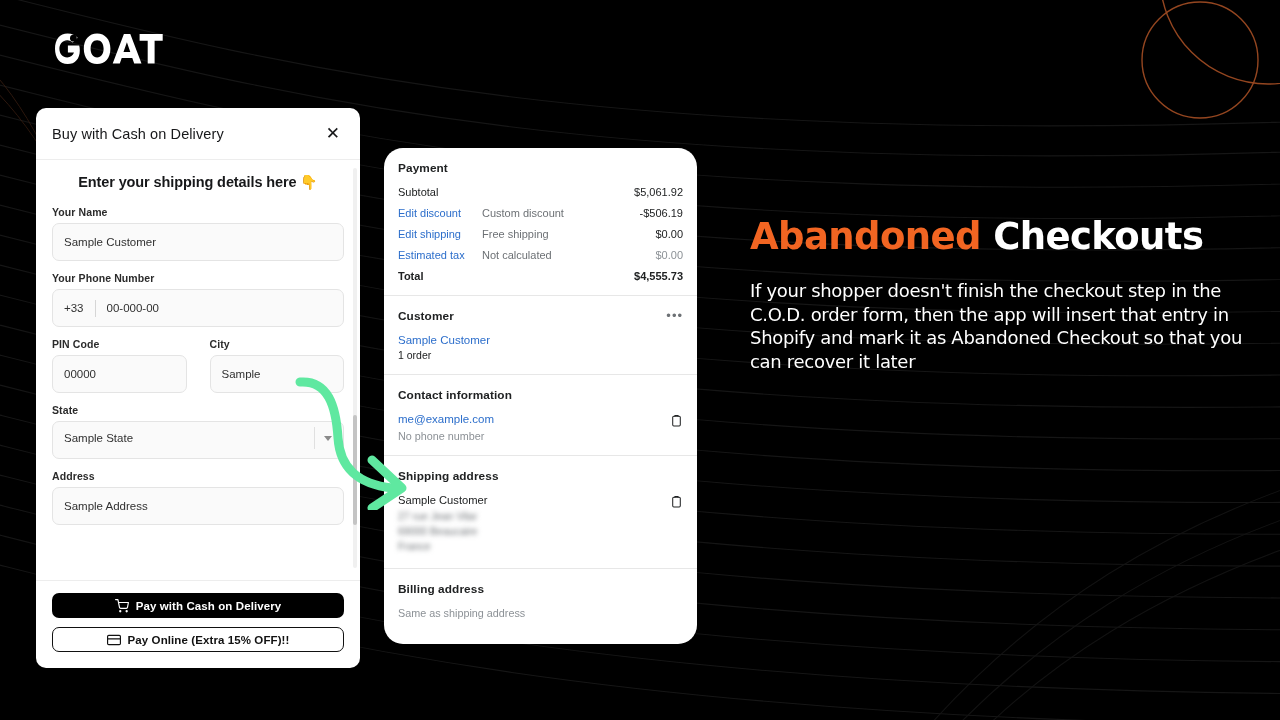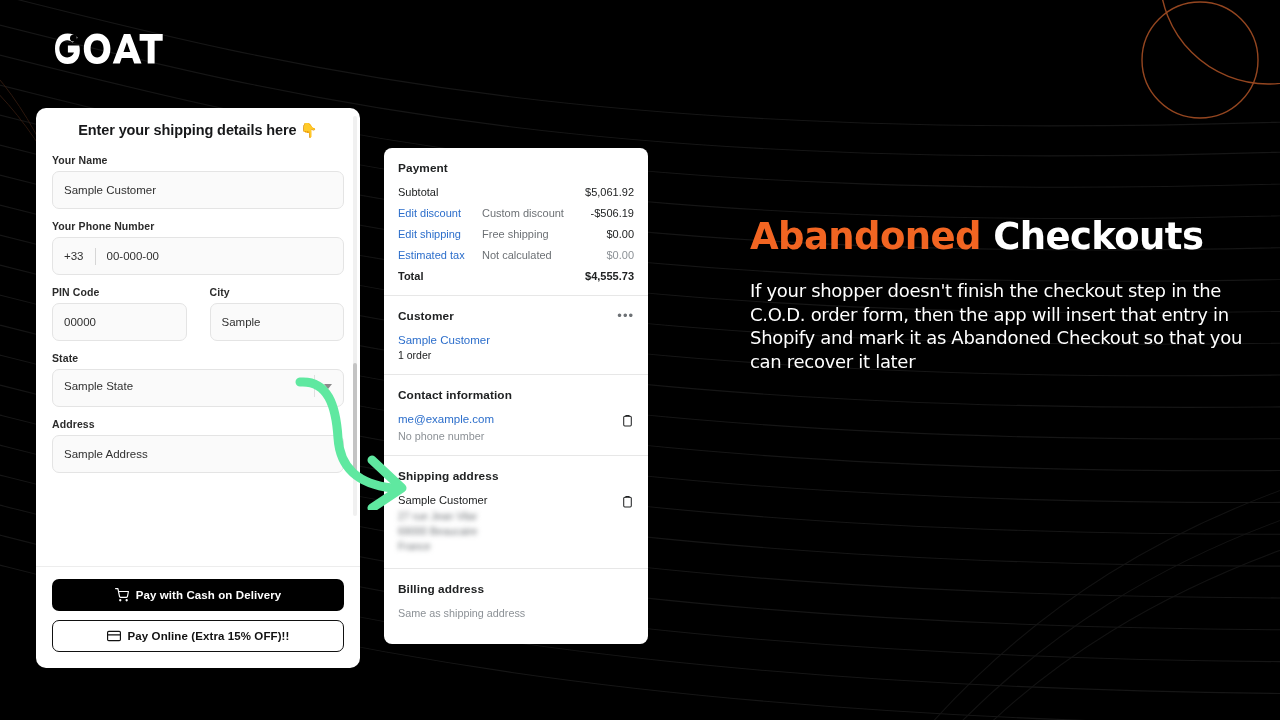--- a/index.html
+++ b/index.html
@@ -74,31 +74,31 @@
     position:absolute; right:3px; top:8px; width:4px; height:400px;
     background:#f0f0f0; border-radius:3px;
   }
   .cod-scroll-thumb {
     position:absolute; right:3px; top:255px; width:4px; height:110px;
     background:#c4c4c4; border-radius:3px;
   }
 
   .cod-footer { flex:0 0 auto; border-top:1px solid #ededed; padding:12px 16px 16px 16px; }
   .btn {
-    height:32px; border-radius:7px; display:flex; align-items:center; justify-content:center;
+    height:25px; border-radius:7px; display:flex; align-items:center; justify-content:center;
     gap:7px; font-size:11.5px; font-weight:700; cursor:pointer; letter-spacing:.1px;
   }
   .btn-primary { background:#000; color:#fff; margin-bottom:9px; }
   .btn-secondary { background:#fff; color:#111; border:1px solid #111; }
 
   
   .shop-card {
     position:absolute; left:384px; top:148px;
-    width:264px; height:496px;
-    background:#fff; border-radius:8px;
+    width:313px; height:496px;
+    background:#fff; border-radius:19px;
     box-shadow:0 3px 16px rgba(0,0,0,.45);
     overflow:hidden;
     font-size:11.5px; color:#202223;
   }
   .shop-sec { padding:13px 14px; }
   .shop-sec + .shop-sec { border-top:1px solid #e7e7e7; }
   .sec-title { font-size:11.8px; font-weight:600; color:#202223; margin-bottom:11px; letter-spacing:.1px; }
   .sec-title-row { display:flex; align-items:center; justify-content:space-between; margin-bottom:11px; }
   .dots { color:#6d7175; font-size:13px; letter-spacing:1px; line-height:.6; cursor:pointer; }
 
@@ -187,20 +187,24 @@
     <path fill="#ffffff" d="M21.8 18.6h-8.9v7.0h6.1c-1.0 3.0-3.5 4.8-6.8 4.8-4.5 0-7.8-3.6-7.8-8.6 0-5.0 3.3-8.6 7.8-8.6 2.3 0 4.2 0.9 5.5 2.4l5.0-4.8C20.3 8.1 16.9 6.5 12.6 6.5 4.9 6.5 0 12.4 0 21.8 0 31.2 4.9 37.1 12.6 37.1c7.5 0 12.2-5.4 12.2-13.6 0-1.8-0.2-3.4-0.6-4.9h-2.4z"></path>
     <circle cx="18.4" cy="11.2" r="3.4" fill="#000000"></circle>
     <path fill="#ffffff" d="M42.1 6.5c-8.0 0-13.3 6.0-13.3 15.3S34.1 37.1 42.1 37.1c8.0 0 13.3-6.0 13.3-15.3S50.1 6.5 42.1 6.5zm0 23.9c-4.0 0-6.5-3.3-6.5-8.6 0-5.3 2.5-8.6 6.5-8.6 4.0 0 6.5 3.3 6.5 8.6 0 5.3-2.5 8.6-6.5 8.6z"></path>
     <path fill="#ffffff" d="M68.9 7.1L57.7 36.5h7.1l1.9-5.5h10.6l1.9 5.5h7.3L75.3 7.1h-6.4zm-0.4 18.0l3.4-9.9 3.4 9.9h-6.8z"></path>
     <path fill="#ffffff" d="M84.6 7.1v6.6h8.1v22.8h6.9V13.7h8.1V7.1z"></path>
   </svg>
 </div>
 
 <div class="cod-card">
 
+  <div class="cod-header">
+    <div class="cod-title">Buy with Cash on Delivery</div>
+    <div class="cod-close">✕</div>
+  </div>
 
   <div class="cod-body">
 
     <div class="cod-scrollbar"></div>
     <div class="cod-scroll-thumb"></div>
 
     <div class="cod-heading">
       <span>Enter your shipping details here</span><span class="hand">👇</span>
     </div>
 

